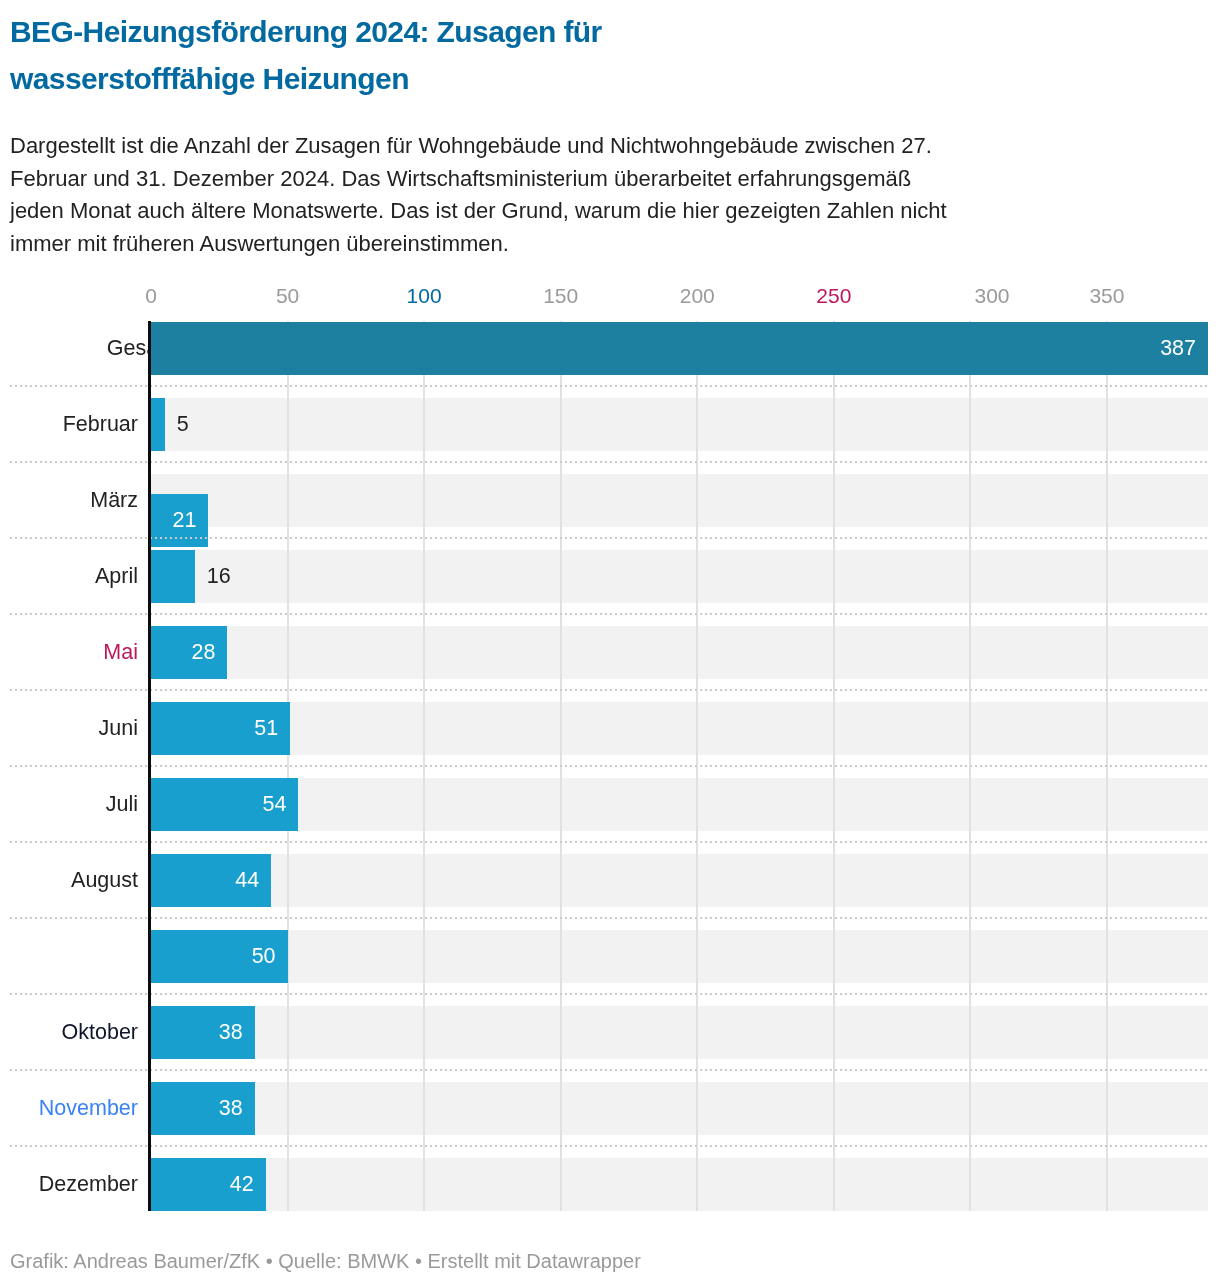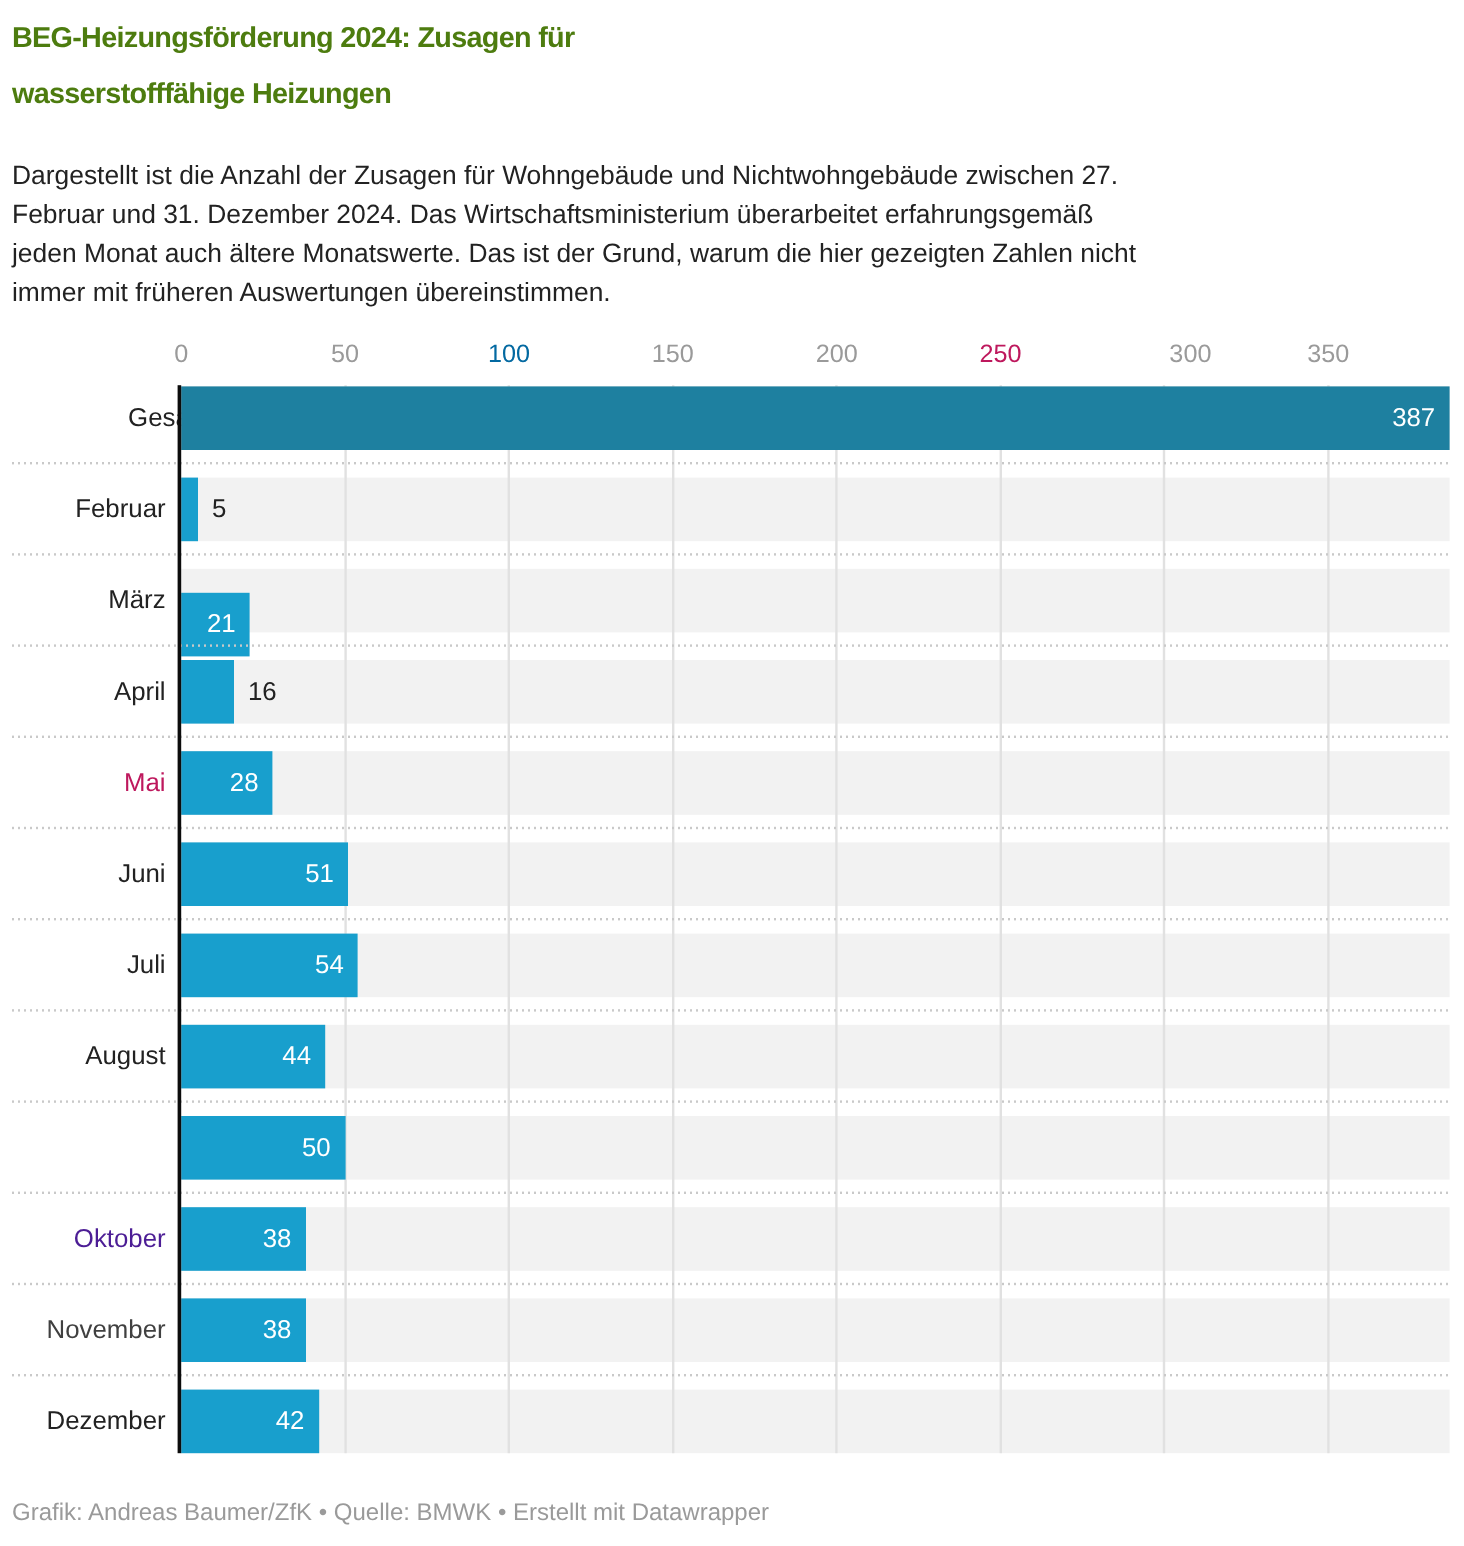--- a/index.html
+++ b/index.html
@@ -1,20 +1,20 @@
 <!DOCTYPE html>
 <html><head>
 <meta charset="utf-8">
 <style>
   html,body { margin:0; padding:0; background:#ffffff; }
   body { width:1220px; height:1288px; font-family:"Liberation Sans", sans-serif; }
   .card { position:relative; width:1220px; height:1288px; background:#fff; overflow:hidden; }
 
   .title { position:absolute; left:10px; top:8px; width:1200px;
-           font-size:24px; font-weight:700; color:#4d7c0f; line-height:47px;
+           font-size:30px; font-weight:700; color:#0369a1; line-height:47px;
            letter-spacing:-0.6px; }
   .title div { white-space:nowrap; }
 
   .desc { position:absolute; left:10px; top:130px; width:1205px;
           font-size:22px; color:#222; line-height:32.5px; }
   .desc div { white-space:nowrap; }
 
   .ticks { position:absolute; left:151px; top:283px; width:1057px; height:26px; }
   .tick { position:absolute; top:0; transform:translateX(-50%);
           font-size:21px; line-height:26px; color:#9a9a9a; }
@@ -145,29 +145,29 @@
         <div class="separator"></div>
       </div>
       <div class="row" style="top: 608px;">
         <div class="track" style="background: rgb(242, 242, 242);"></div>
         <div class="bar" style="width: 136.563px; background: rgb(24, 159, 205);">
           <span class="val-in" style="color: rgb(255, 255, 255);">50</span>
         </div>
         <div class="separator"></div>
       </div>
       <div class="row" style="top: 684px;">
-        <div class="row-label" style="color: #4c1d95;">Oktober</div>
+        <div class="row-label" style="color: #0f172a;">Oktober</div>
         <div class="track" style="background: rgb(242, 242, 242);"></div>
         <div class="bar" style="width: 103.788px; background: rgb(24, 159, 205);">
           <span class="val-in" style="color: rgb(255, 255, 255);">38</span>
         </div>
         <div class="separator"></div>
       </div>
       <div class="row" style="top: 760px;">
-        <div class="row-label" style="color: #404040;">November</div>
+        <div class="row-label" style="color: #3b82f6;">November</div>
         <div class="track" style="background: rgb(242, 242, 242);"></div>
         <div class="bar" style="width: 103.788px; background: rgb(24, 159, 205);">
           <span class="val-in" style="color: rgb(255, 255, 255);">38</span>
         </div>
         <div class="separator"></div>
       </div>
       <div class="row" style="top: 836px;">
         <div class="row-label" style="color: rgb(34, 34, 34);">Dezember</div>
         <div class="track" style="background: rgb(242, 242, 242);"></div>
         <div class="bar" style="width: 114.713px; background: rgb(24, 159, 205);">

